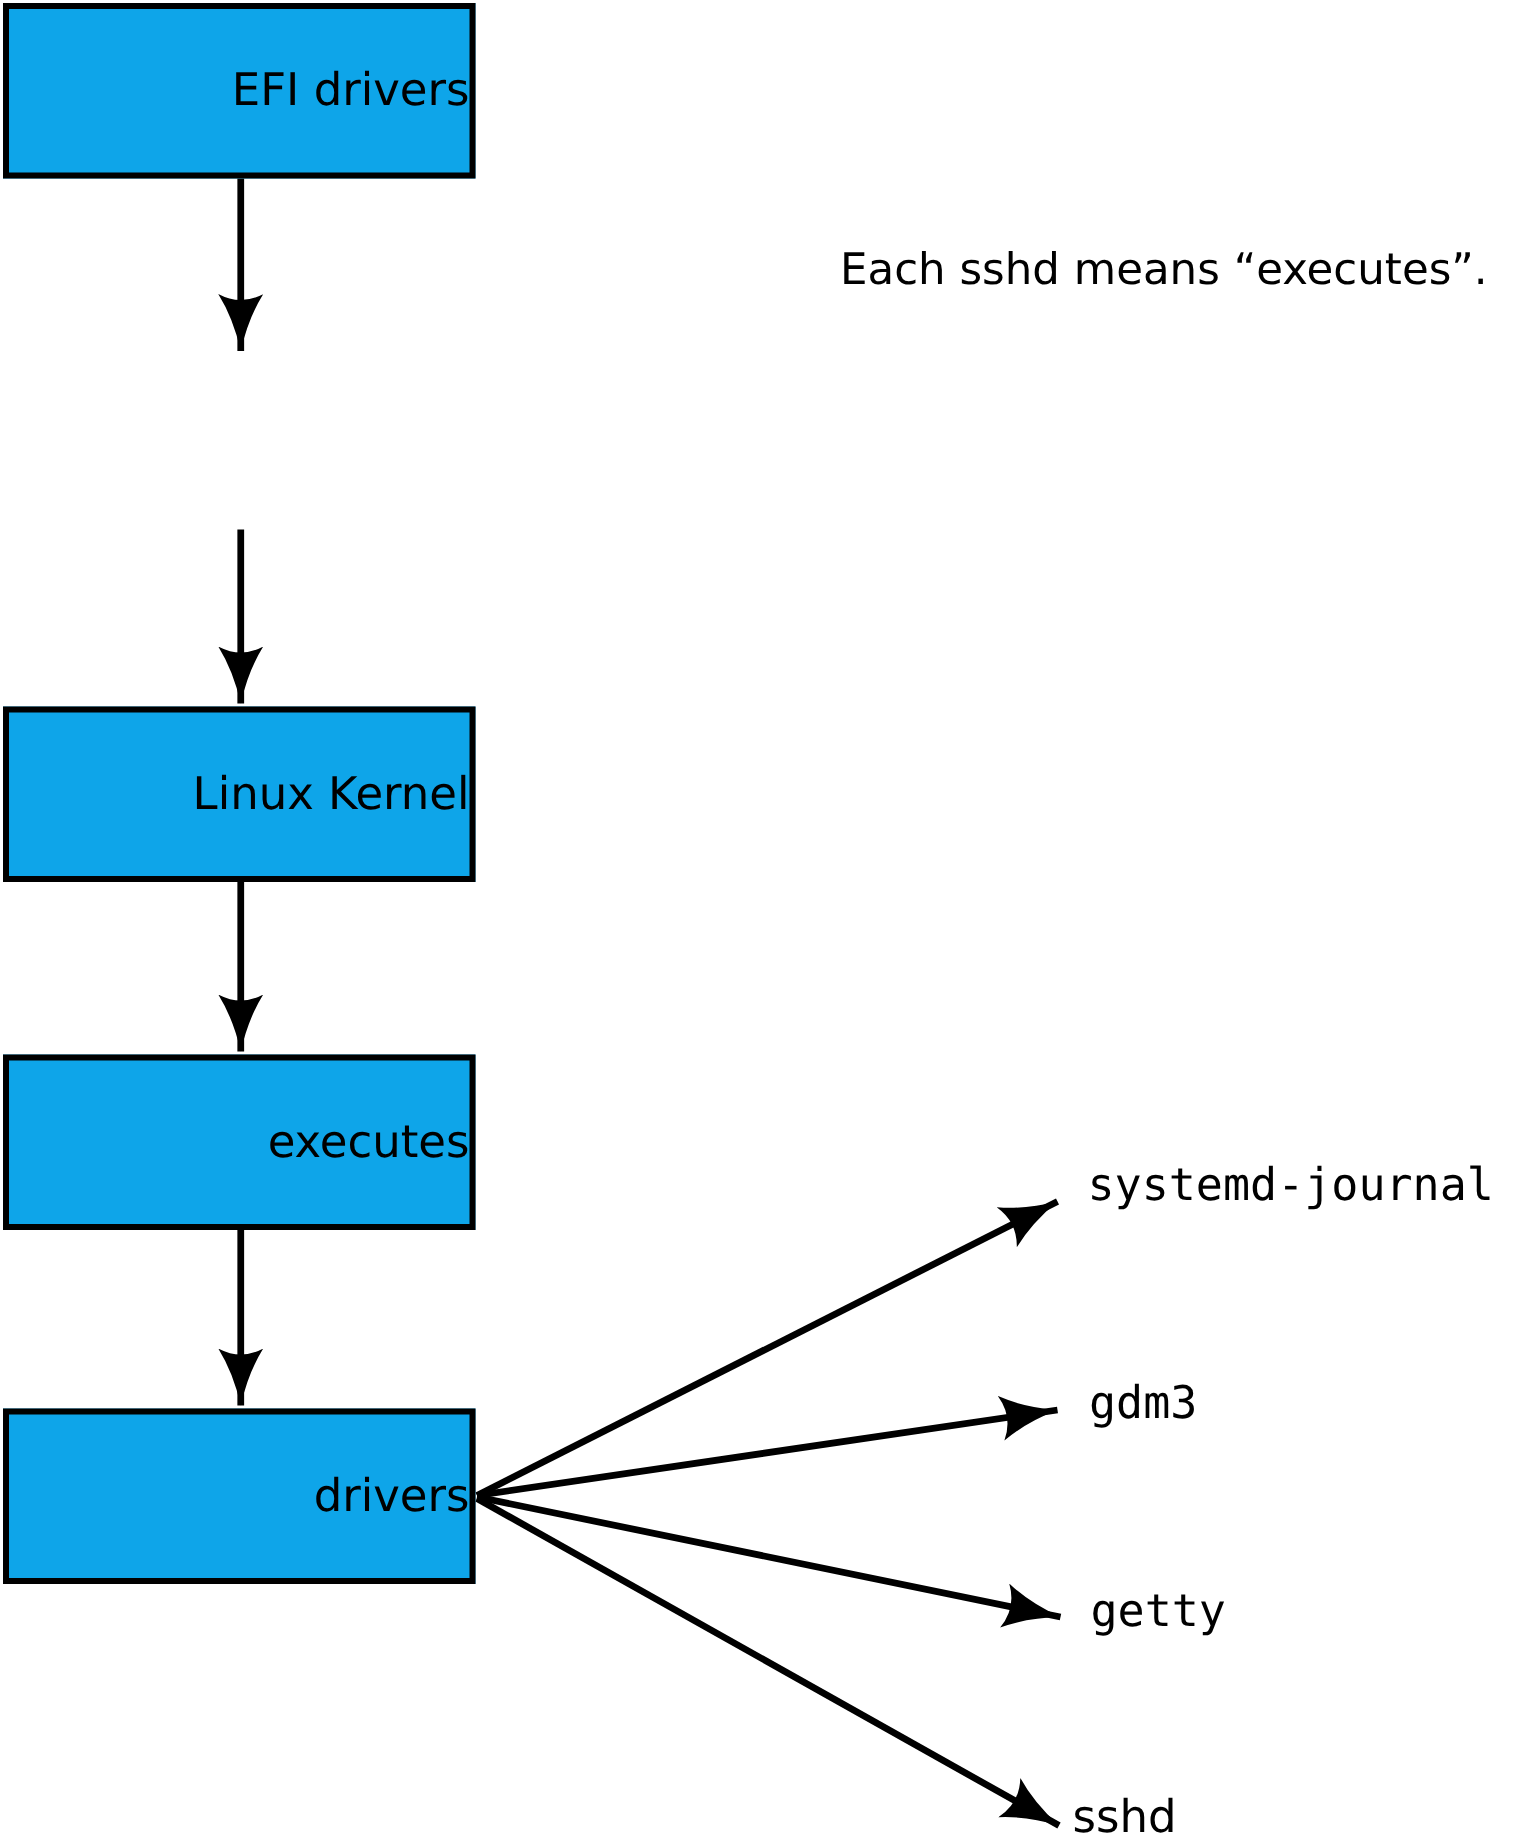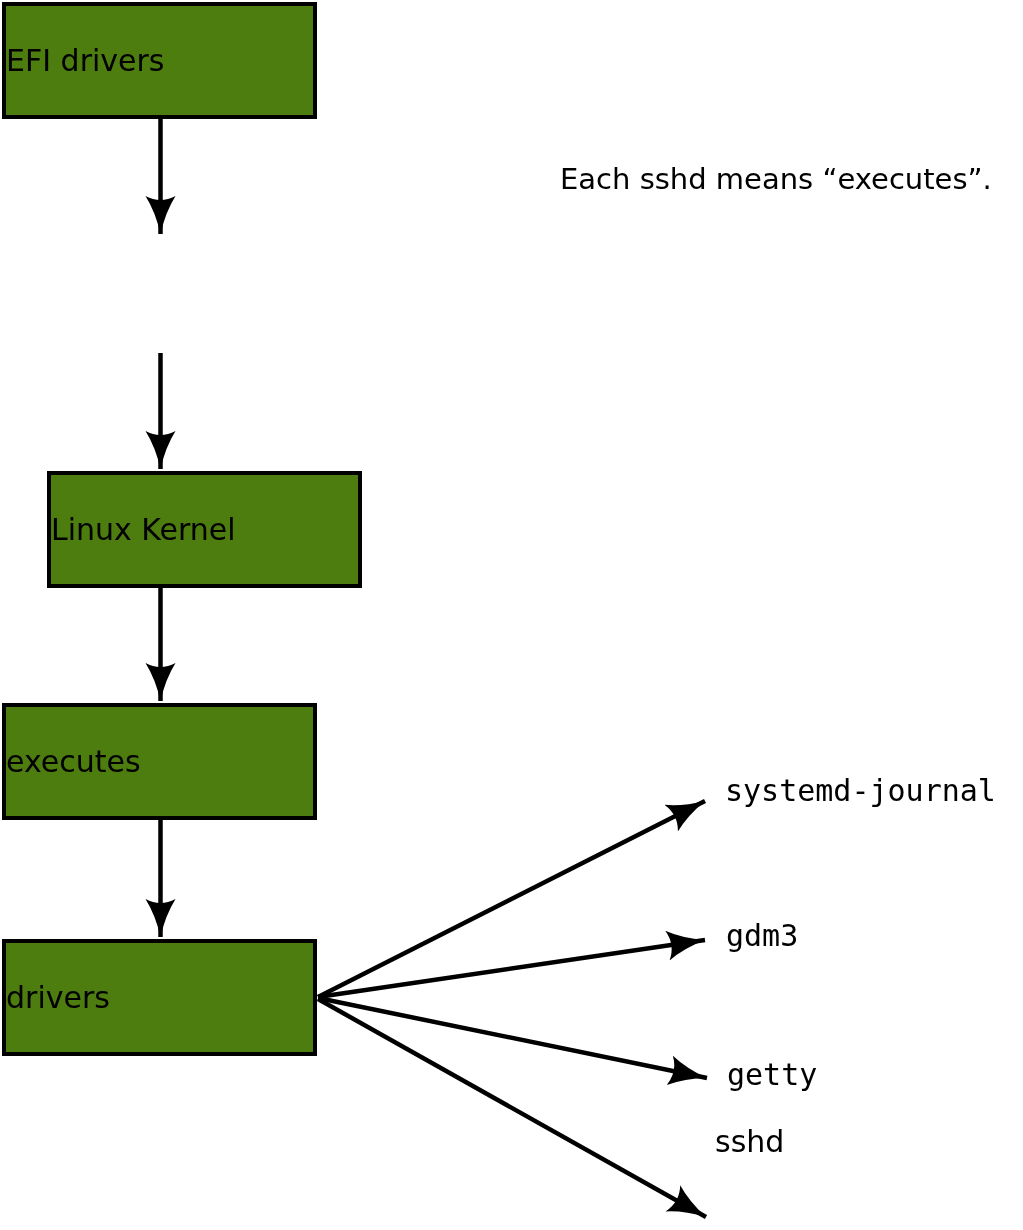--- a/index.html
+++ b/index.html
@@ -23,24 +23,24 @@
     width: 1023px;
     height: 1230px;
   }
   .chain-box {
     position: absolute;
     left: 2px;
     width: 315px;
     height: 117px;
     box-sizing: border-box;
     border: 4px solid #000000;
-    background: #4d7c0f;
+    background: #0ea5e9;
     display: flex;
     align-items: center;
-    justify-content: flex-start;
+    justify-content: flex-end;
   }
   .chain-box .box-label {
     font-size: 30px;
     line-height: 30px;
     white-space: nowrap;
   }
   .note-text {
     position: absolute;
     left: 560px;
     top: 162px;
@@ -56,24 +56,24 @@
   }
   .child-label.mono {
     font-family: "DejaVu Sans Mono", monospace;
   }
   .child-label.sans {
     font-family: "DejaVu Sans", sans-serif;
   }
   #label-systemd-journal { left: 725px; top: 776px; }
   #label-gdm3            { left: 726px; top: 921px; }
   #label-getty           { left: 727px; top: 1060px; }
-  #label-sshd            { left: 715px; top: 1127px; }
+  #label-sshd            { left: 715px; top: 1197px; }
   #box-efi        { top: 2px; }
   #box-bootloader { top: 236px; }
-  #box-kernel     { top: 471px; margin-left: 45px; }
+  #box-kernel     { top: 471px; }
   #box-initramfs  { top: 703px; }
   #box-systemd    { top: 939px; }
 </style>
 </head>
 <body>
 
 <div id="stage">
 
   <svg id="arrow-layer" viewBox="0 0 1023 1230" xmlns="http://www.w3.org/2000/svg">
     <defs>

